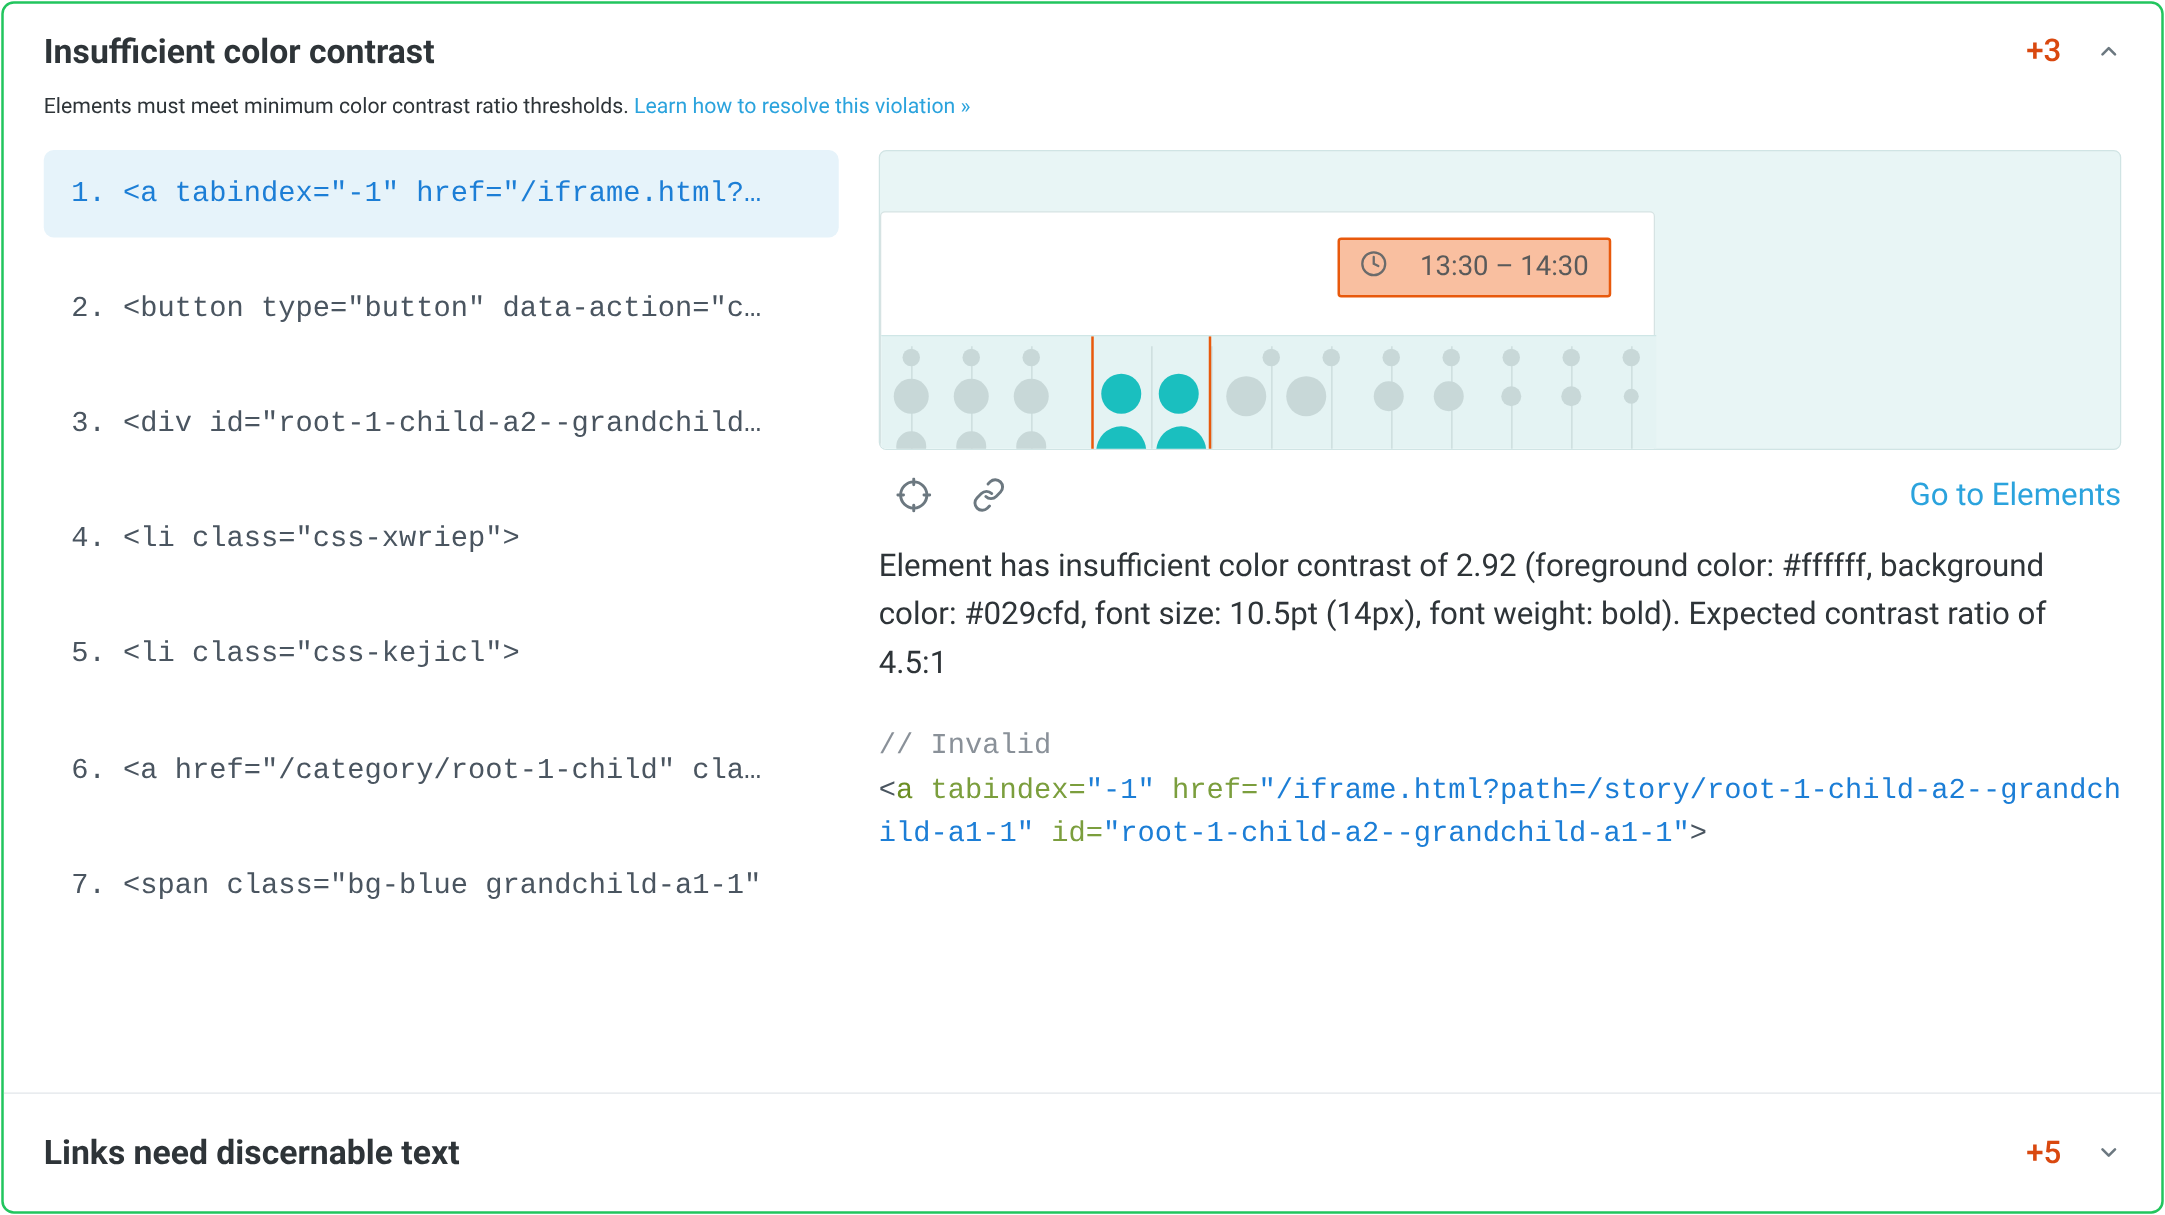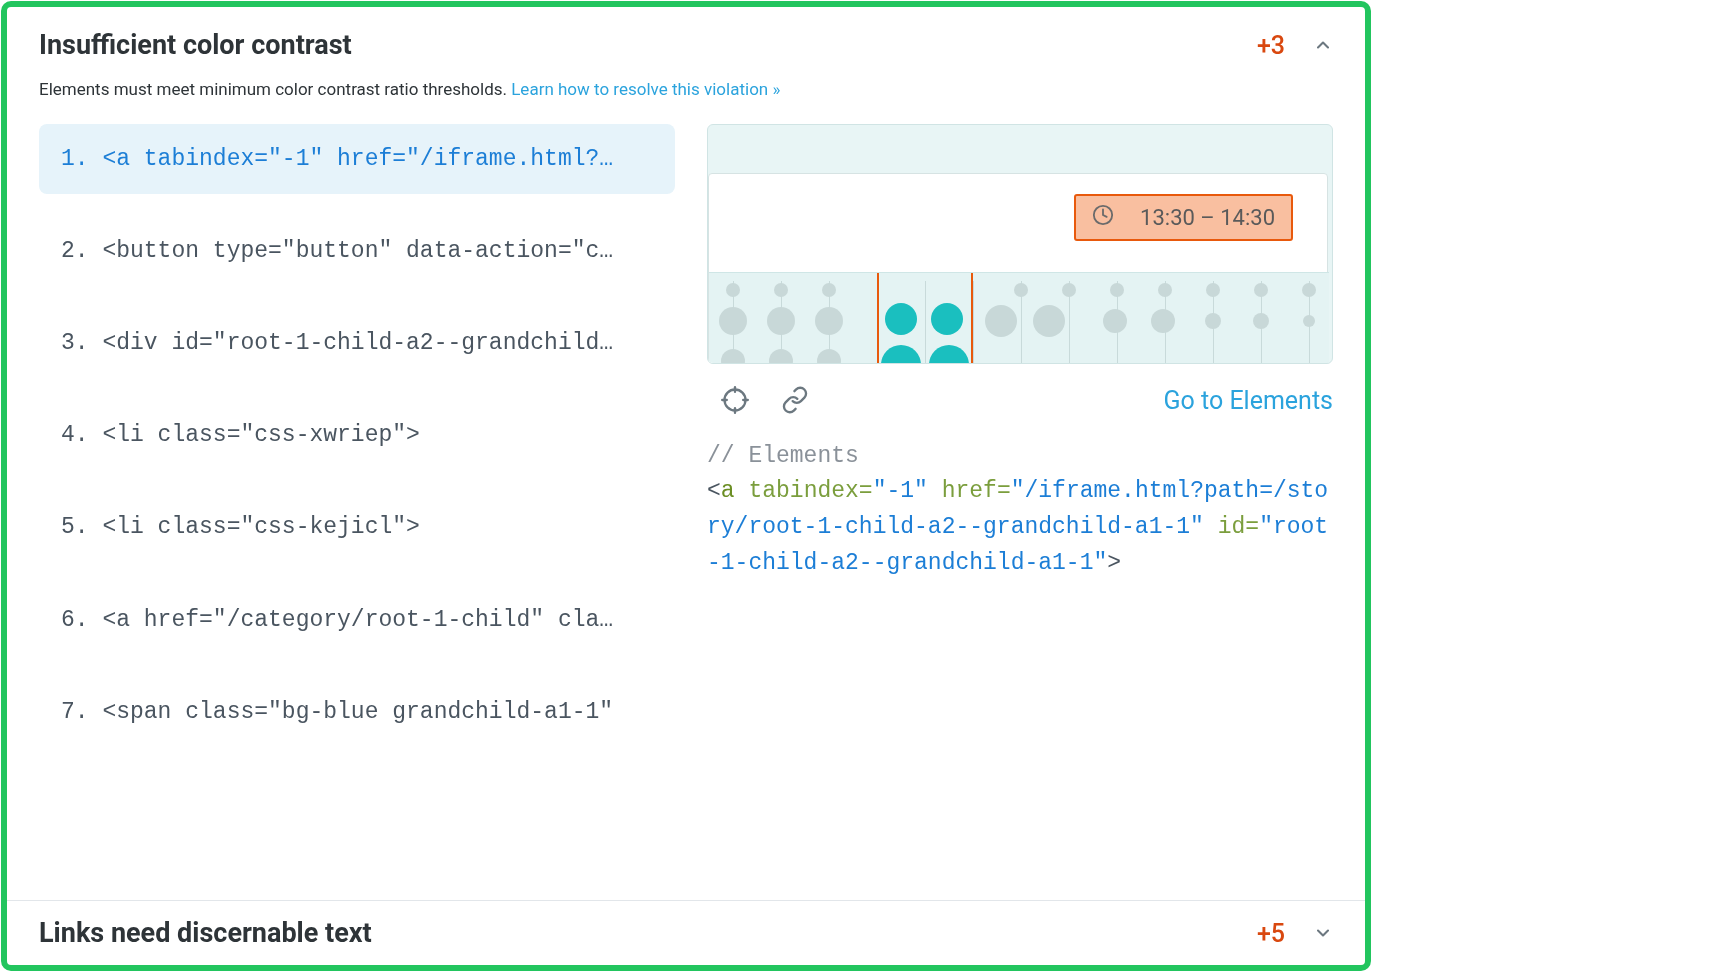--- a/index.html
+++ b/index.html
@@ -6,37 +6,37 @@
   body {
     font-family: -apple-system, BlinkMacSystemFont, "Segoe UI", Roboto, Helvetica, Arial, sans-serif;
     background: #fff;
     color: #2e3438;
     width: 1732px;
     height: 972px;
     overflow: hidden;
     font-size: 24px;
   }
   .panel {
-    border: 6px solid #22c55e;
+    border: 2px solid #22c55e;
     border-radius: 10px;
-    width: 1370px;
+    width: 1730px;
     height: 970px;
     margin: 1px;
     overflow: hidden;
     display: flex;
     flex-direction: column;
   }
   .section-header {
     display: flex;
     align-items: center;
     justify-content: space-between;
     padding: 22px 32px 10px 32px;
   }
   .section-header.collapsed {
-    padding: 16px 32px;
+    padding: 31px 32px;
     border-top: 1px solid #e2e6ea;
   }
   .section-title {
     font-weight: 700;
     font-size: 27px;
     color: #2e3438;
   }
   .section-right {
     display: flex;
     align-items: center;
@@ -314,22 +314,23 @@
           <span class="act-icon">
             <svg viewBox="0 0 24 24" fill="none" stroke="currentColor" stroke-width="2" stroke-linecap="round">
                 <path d="M10 13a5 5 0 0 0 7.07 0l3-3a5 5 0 0 0-7.07-7.07l-1.5 1.5"></path>
                 <path d="M14 11a5 5 0 0 0-7.07 0l-3 3a5 5 0 0 0 7.07 7.07l1.5-1.5"></path>
               </svg>
           </span>
         </div>
         <a class="go-link">Go to Elements</a>
       </div>
 
-
-      <div class="code-block"><span class="c-comment">// Elements</span>
+      <div class="diag-text">Element has insufficient color contrast of 2.92 (foreground color: #ffffff, background color: #029cfd, font size: 10.5pt (14px), font weight: bold). Expected contrast ratio of 4.5:1</div>
+
+      <div class="code-block"><span class="c-comment">// Invalid</span>
 <span id="code-tokens"><span class="c-punc">&lt;</span><span class="c-tag">a </span><span class="c-attr">tabindex=</span><span class="c-str">"-1"</span><span class="c-tag"> </span><span class="c-attr">href=</span><span class="c-str">"/iframe.html?path=/story/root-1-child-a2--grandchild-a1-1"</span><span class="c-tag"> </span><span class="c-attr">id=</span><span class="c-str">"root-1-child-a2--grandchild-a1-1"</span><span class="c-punc">&gt;</span></span></div>
 
     </div>
   </div>
 
   <div class="section-header collapsed">
     <div class="section-title">Links need discernable text</div>
     <div class="section-right">
       <span class="count-badge">+5</span>
       <span class="chevron">

